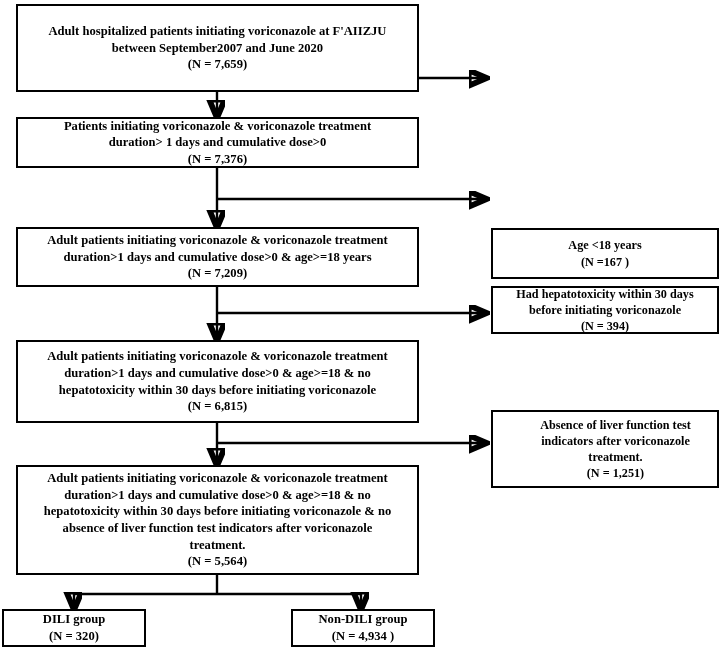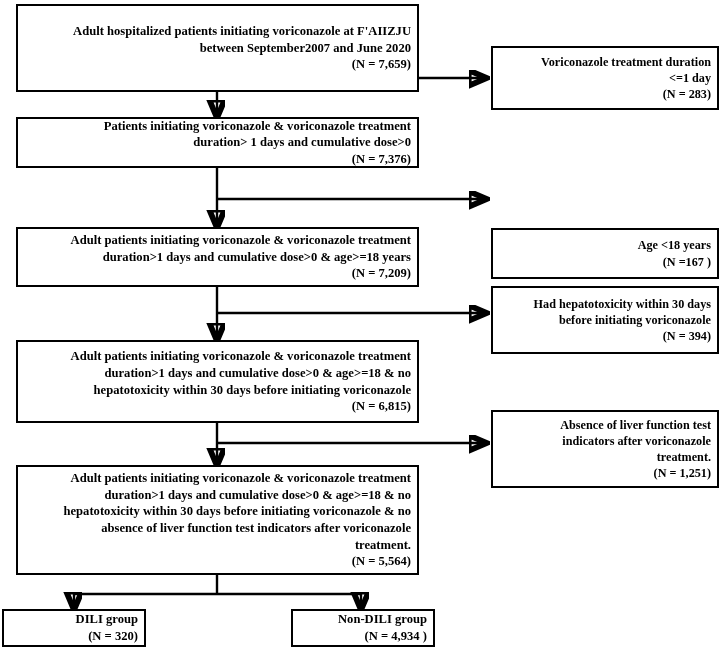--- a/index.html
+++ b/index.html
@@ -16,21 +16,21 @@
     overflow: hidden;
   }
   .node {
     position: absolute;
     box-sizing: border-box;
     border: 2px solid #000000;
     background: #ffffff;
     display: flex;
     align-items: center;
     justify-content: center;
-    text-align: right;
+    text-align: center;
     color: #000000;
     font-weight: bold;
     font-size: 12.6px;
     line-height: 1.32;
     padding: 2px 6px;
     z-index: 2;
     white-space: pre-line;
   }
   .node-text {
     display: block;
@@ -114,32 +114,27 @@
 
   <div class="node" style="left:16px; top:465px; width:403px; height:110px;">
     <span class="node-text">Adult patients initiating voriconazole &amp; voriconazole treatment
 duration&gt;1 days and cumulative dose&gt;0 &amp; age&gt;=18 &amp; no
 hepatotoxicity within 30 days before initiating voriconazole &amp; no
 absence of liver function test indicators after voriconazole
 treatment.
 (N = 5,564)</span>
   </div>
 
-  <div class="node exclusion" style="left:491px; top:46px; width:228px; height:64px;">
-    <span class="node-text">Voriconazole treatment duration
-&lt;=1 day
-(N = 283)</span>
-  </div>
 
   <div class="node exclusion" style="left:491px; top:180px; width:228px; height:51px;margin-top:48px;">
     <span class="node-text">Age &lt;18 years
 (N =167 )</span>
   </div>
 
-  <div class="node exclusion" style="left:491px; top:286px; width:228px; height:68px;">
+  <div class="node exclusion" style="left:491px; top:286px; width:228px; height:48px;">
     <span class="node-text">Had hepatotoxicity within 30 days
 before initiating voriconazole
 (N = 394)</span>
   </div>
 
   <div class="node exclusion" style="left:491px; top:410px; width:228px; height:78px;padding-left:27px;">
     <span class="node-text">Absence of liver function test
 indicators after voriconazole
 treatment.
 (N = 1,251)</span>

